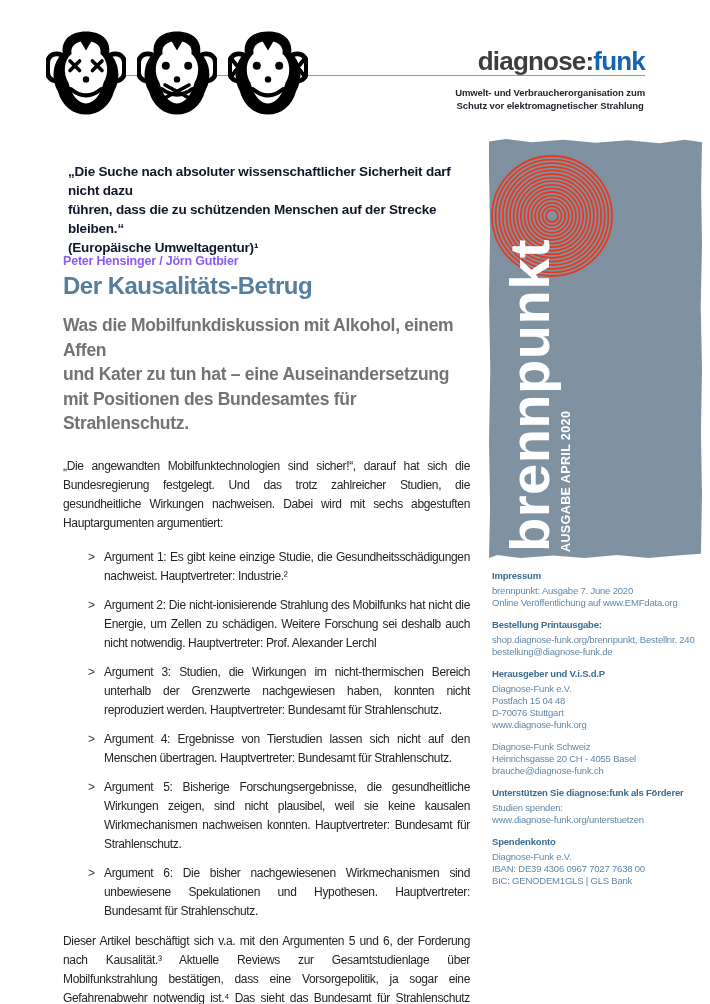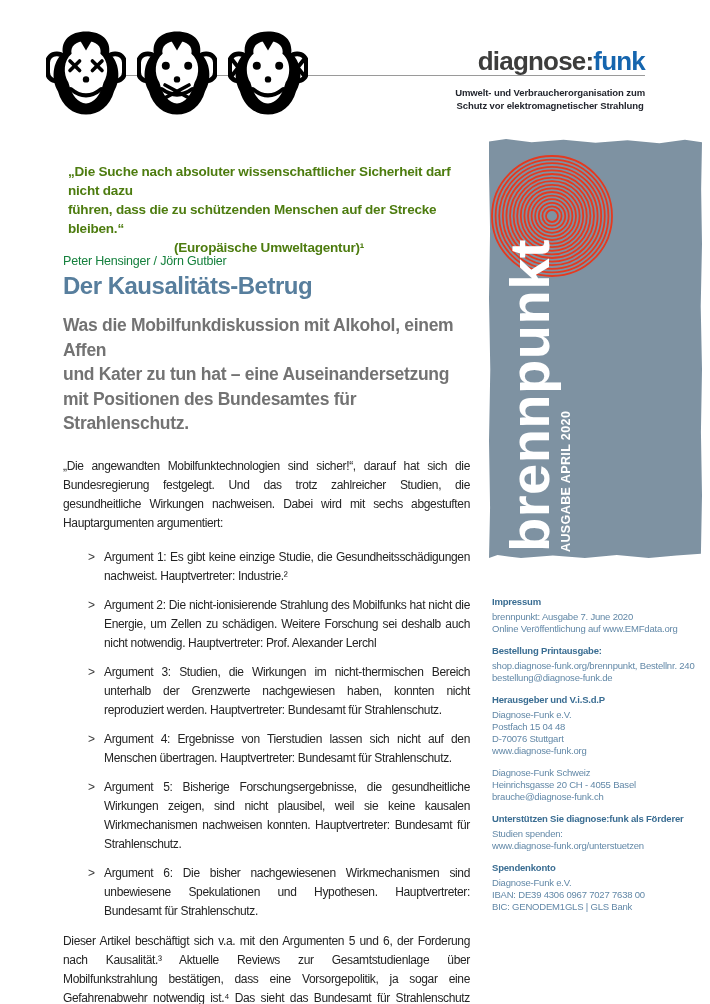--- a/index.html
+++ b/index.html
@@ -12,48 +12,48 @@
   
   .header-rule { position:absolute; left:55px; top:59px; width:590px; height:1px; background:#9a9a9a; }
   .monkeys { position:absolute; left:46px; top:12px; display:flex; gap:11px; z-index:2; }
   .monkeys svg { width:80px; height:90px; display:block; }
   .logo { position:absolute; top:30px; right:65px; font-size:26px; font-weight:700; letter-spacing:-0.8px; z-index:2; }
   .logo .lg-black { color:#3d3d3c; }
   .logo .lg-blue  { color:#1565ae; }
   .tagline { position:absolute; top:70px; right:65px; text-align:center; font-size:9.5px; font-weight:700;
              letter-spacing:-0.1px; line-height:13px; color:#23262e; }
   
-  .quote { position:absolute; left:60px; top:127px; width:410px; color:#4d7c0f;
+  .quote { position:absolute; left:60px; top:127px; width:410px; color:#0f172a;
            font-size:13.5px; font-weight:700; line-height:19px; letter-spacing:-0.2px;
            white-space:pre-line; padding-left:8px; text-indent:-8px; }
-  .quote .attr { display:block; text-indent:0;text-align:center; }
+  .quote .attr { display:block; text-indent:0; }
   
   .main { position:absolute; left:63px; top:238px; width:407px; color:#242424; }
-  .authors { font-size:12.5px; font-weight:400; color:#15803d; letter-spacing:-0.2px; }
+  .authors { font-size:12.5px; font-weight:700; color:#8b5cf6; letter-spacing:-0.2px; }
   .title { font-size:24px; font-weight:700; color:#577e9d; letter-spacing:-0.5px; margin-top:4px; }
   .subtitle { font-size:17.5px; font-weight:700; color:#737373; line-height:24.5px;
               letter-spacing:-0.3px; margin-top:13px; white-space:pre-line; }
   .para { font-size:12px; line-height:19px; letter-spacing:-0.35px; text-align:justify; }
   .intro { margin-top:21px; }
   .arguments { list-style:none; margin-top:15px; }
   .arguments li { display:flex; margin:0 0 10px 25px; }
   .arguments .marker { flex:0 0 16px; color:#3a3a3a; font-size:12px; line-height:19px; }
   .arguments .arg-text { flex:1; font-size:12px; line-height:19px; letter-spacing:-0.35px; text-align:justify; }
   .closing { margin-top:11px; }
   
   .banner { position:absolute; left:489px; top:123px; width:213px; height:419px; background:#7e92a2; z-index:1;
     clip-path:polygon(0% .6%,8% 0%,20% .8%,35% .2%,50% .9%,65% .3%,80% 1%,92% .2%,100% .8%,99.6% 12%,100% 25%,99.4% 40%,100% 55%,99.5% 70%,100% 85%,99.5% 99%,88% 99.4%,75% 100%,60% 99.3%,45% 100%,30% 99.4%,15% 100%,4% 99.3%,0% 100%,.5% 88%,0% 72%,.6% 55%,0% 38%,.5% 22%,0% 8%);
   }
   .rings { position:absolute; left:489px; top:137px; width:126px; height:126px; z-index:2; }
   .masthead { position:absolute; left:497px; top:536px; transform:rotate(-90deg); transform-origin:0 0;
               color:#ffffff; font-size:56px; font-weight:700; letter-spacing:0.5px; z-index:3; white-space:nowrap; }
   .issue { position:absolute; left:559px; top:536px; transform:rotate(-90deg); transform-origin:0 0;
            color:#ffffff; font-size:12.5px; font-weight:700; letter-spacing:0.4px; z-index:3; white-space:nowrap; }
   
-  .side-footer { position:absolute; left:492px; top:580px; width:214px; font-size:9.5px;
+  .side-footer { position:absolute; left:492px; top:554px; width:214px; font-size:9.5px;
                  letter-spacing:-0.2px; line-height:12px; color:#6288a7; }
   .side-footer .section { margin-bottom:10px; }
   .side-footer .sec-head { font-weight:700; color:#3a6d92; margin-bottom:3px; }
 </style>
 </head>
 <body>
 
 <div class="page">
 
   <svg width="0" height="0" style="position:absolute" aria-hidden="true">

